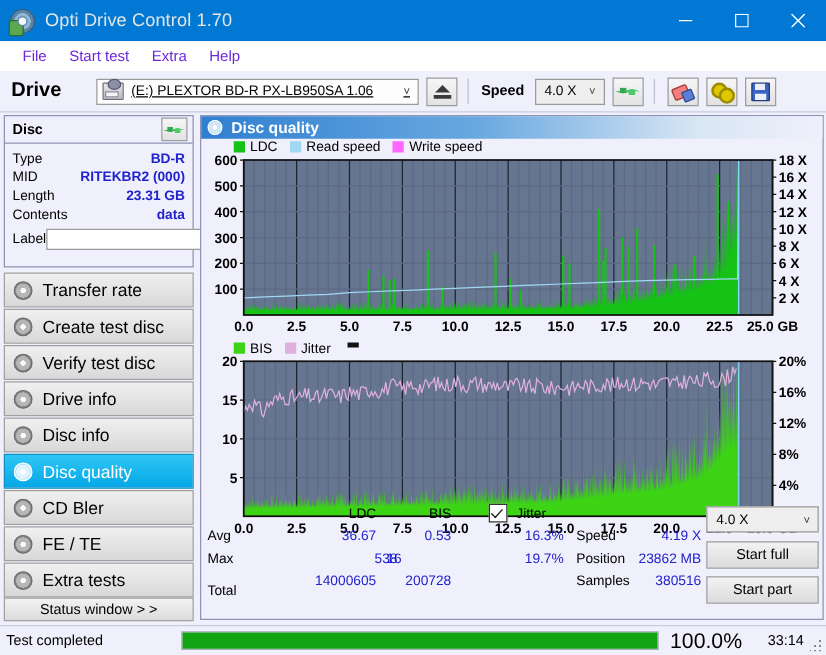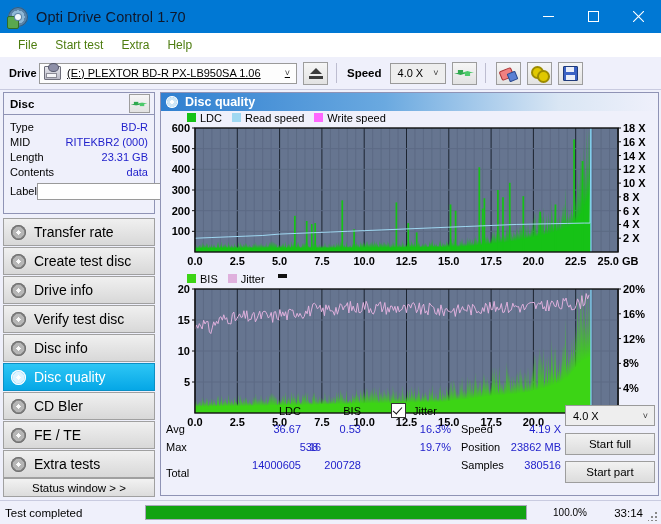--- a/index.html
+++ b/index.html
@@ -23,39 +23,39 @@
     box-shadow:inset 0 0 0 1px #2a5d88;
   }
   .tb-icon:after{
     content:"";position:absolute;left:7px;top:7px;width:6px;height:6px;border-radius:50%;
     background:#f2f8fc;box-shadow:0 0 0 1px #5b84a8;
   }
   .tb-icon:before{
     content:"";position:absolute;left:-1px;top:9px;width:10px;height:11px;
     background:#5aa84f;border:1px solid #2f6b2a;border-radius:2px;
   }
-  .tb-title{color:#0f172a;font-size:14.5px;letter-spacing:.1px;}
+  .tb-title{color:#e5e5e5;font-size:14.5px;letter-spacing:.1px;}
   .tb-btns{margin-left:auto;display:flex;height:33px;}
   .tb-btn{width:45px;height:33px;display:flex;align-items:center;justify-content:center;color:#fff;}
   .tb-btn svg{display:block;}
 
   
   .menubar{
     position:absolute;left:0;top:33px;width:661px;height:24px;background:#ffffff;
     display:flex;align-items:center;padding-left:9px;box-sizing:border-box;
   }
-  .menuitem{font-size:12px;color:#4d7c0f;padding:2px 9px;}
+  .menuitem{font-size:12px;color:#6d28d9;padding:2px 9px;}
 
   
   .drivebar{
     position:absolute;left:0;top:57px;width:661px;height:33px;
     background:#eff0fb;display:flex;align-items:center;
     border-bottom:1px solid #c9cbe0;box-sizing:border-box;
   }
-  .drivelabel{font-weight:bold;font-size:11px;margin-left:9px;width:30px;}
+  .drivelabel{font-weight:bold;font-size:16px;margin-left:9px;width:68px;}
   .combo{
     height:21px;background:#fdfdfd;border:1px solid #9a9a9a;
     display:flex;align-items:center;box-sizing:border-box;font-size:11px;
   }
   .combo .chev{margin-left:auto;margin-right:6px;color:#333;font-size:9px;}
   #drive-combo{width:258px;text-decoration:underline;}
   .drv-ico{
     width:15px;height:12px;margin:0 6px 0 4px;position:relative;
     background:linear-gradient(#e8e8ee,#b9b9c6);border:1px solid #6d6d7a;border-radius:1px;
   }
@@ -93,21 +93,21 @@
   }
   .disc-head{
     height:22px;display:flex;align-items:center;
     border-bottom:1px solid #8f93b5;box-sizing:border-box;
   }
   .disc-head span.t{font-weight:bold;font-size:11.5px;margin-left:6px;}
   .disc-head .tbtn{margin-left:auto;margin-right:4px;height:19px;min-width:21px;}
   .disc-rows{padding:4px 6px 0 6px;}
   .drow{display:flex;justify-content:space-between;align-items:center;height:15px;font-size:11px;}
   .drow .k{color:#000;}
-  .drow .v{color:#2222cc;}
+  .drow .v{color:#2222cc;font-weight:bold;}
   .label-row{display:flex;align-items:center;height:22px;margin-top:1px;}
   .label-row .k{width:38px;}
   .label-input{
     flex:1;height:17px;background:#fff;border:1px solid #9a9a9a;box-sizing:border-box;
     margin-right:4px;font-size:11px;padding-left:3px;
   }
   .cdbtn{width:21px;height:19px;background:linear-gradient(#f6f6f6,#e2e2e2);border:1px solid #9d9d9d;
     display:flex;align-items:center;justify-content:center;box-sizing:border-box;}
   .cd-ico{width:13px;height:13px;border-radius:50%;background:radial-gradient(circle,#fff 0 20%,#e8e36a 21% 55%,#c9c13a 56% 100%);box-shadow:inset 0 0 0 1px #8a8533;}
 
@@ -180,21 +180,21 @@
   
   .statusbar{
     position:absolute;left:0;top:500px;width:661px;height:24px;background:#eff0fb;
     border-top:1px solid #c9cbe0;display:flex;align-items:center;box-sizing:border-box;
   }
   .st-text{margin-left:5px;width:140px;font-size:11.5px;}
   .progress{
     width:382px;height:15px;background:#ffffff;border:1px solid #a8a8bb;box-sizing:border-box;position:relative;
   }
   .progress .bar{height:100%;background:#12a312;}
-  .st-pct{width:68px;text-align:center;padding-left:9px;font-size:10px;}
+  .st-pct{width:68px;text-align:left;padding-left:9px;font-size:17px;}
   .st-time{margin-left:auto;margin-right:18px;font-size:11.5px;}
   .grip{position:absolute;right:3px;bottom:3px;width:10px;height:10px;
     background:
       radial-gradient(circle 1px at 8px 2px,#888 99%,transparent),
       radial-gradient(circle 1px at 8px 6px,#888 99%,transparent),
       radial-gradient(circle 1px at 4px 6px,#888 99%,transparent),
       radial-gradient(circle 1px at 8px 10px,#888 99%,transparent),
       radial-gradient(circle 1px at 4px 10px,#888 99%,transparent),
       radial-gradient(circle 1px at 0px 10px,#888 99%,transparent);
   }
@@ -304,25 +304,25 @@
       <div class="navitem">
         <span class="nav-ico"></span>
         <span>Transfer rate</span>
       </div>
       <div class="navitem">
         <span class="nav-ico"></span>
         <span>Create test disc</span>
       </div>
       <div class="navitem">
         <span class="nav-ico"></span>
+        <span>Verify test disc</span>
+      </div>
+      <div class="navitem">
+        <span class="nav-ico"></span>
         <span>Drive info</span>
-      </div>
-      <div class="navitem">
-        <span class="nav-ico"></span>
-        <span>Verify test disc</span>
       </div>
       <div class="navitem">
         <span class="nav-ico"></span>
         <span>Disc info</span>
       </div>
       <div class="navitem active">
         <span class="nav-ico"></span>
         <span>Disc quality</span>
       </div>
       <div class="navitem">

